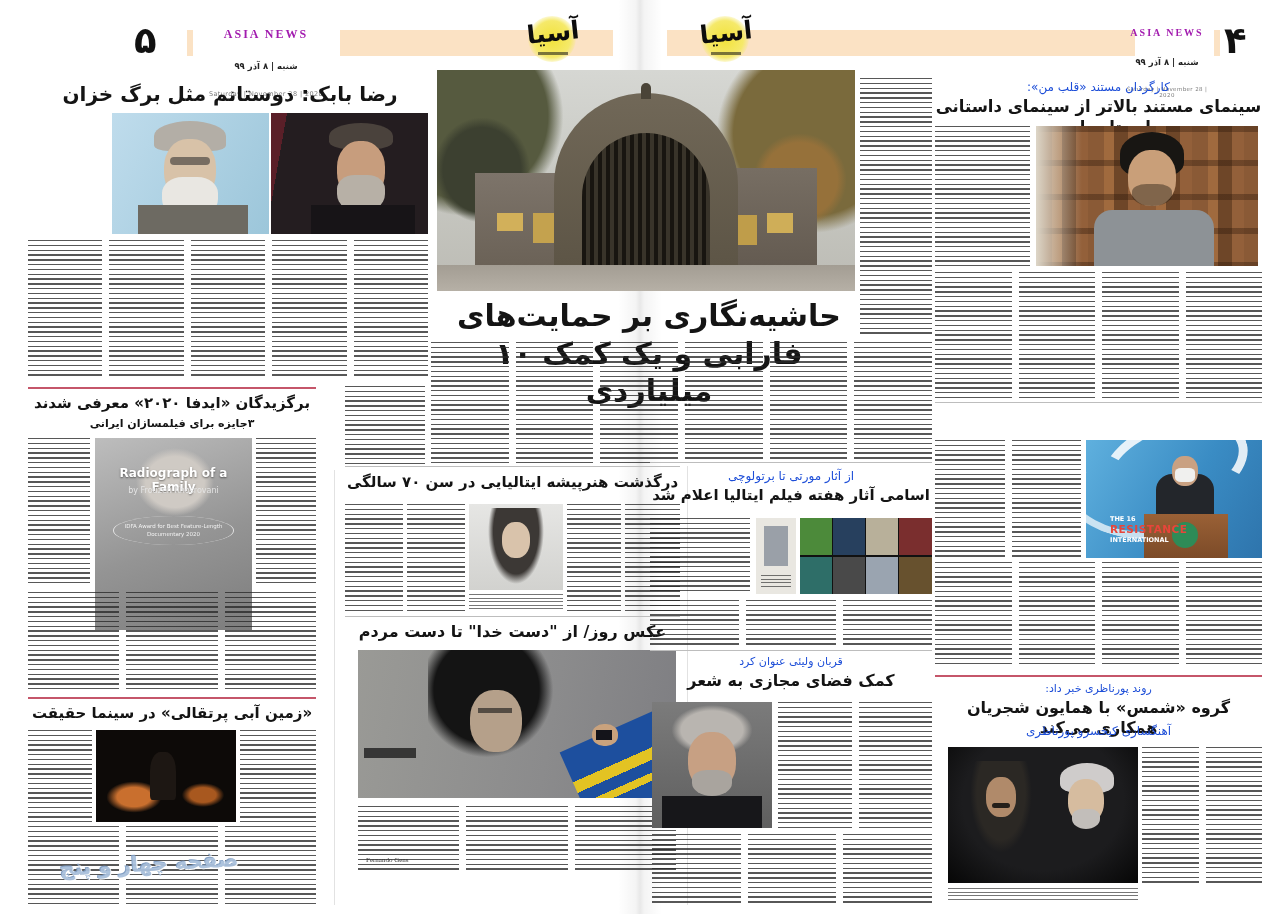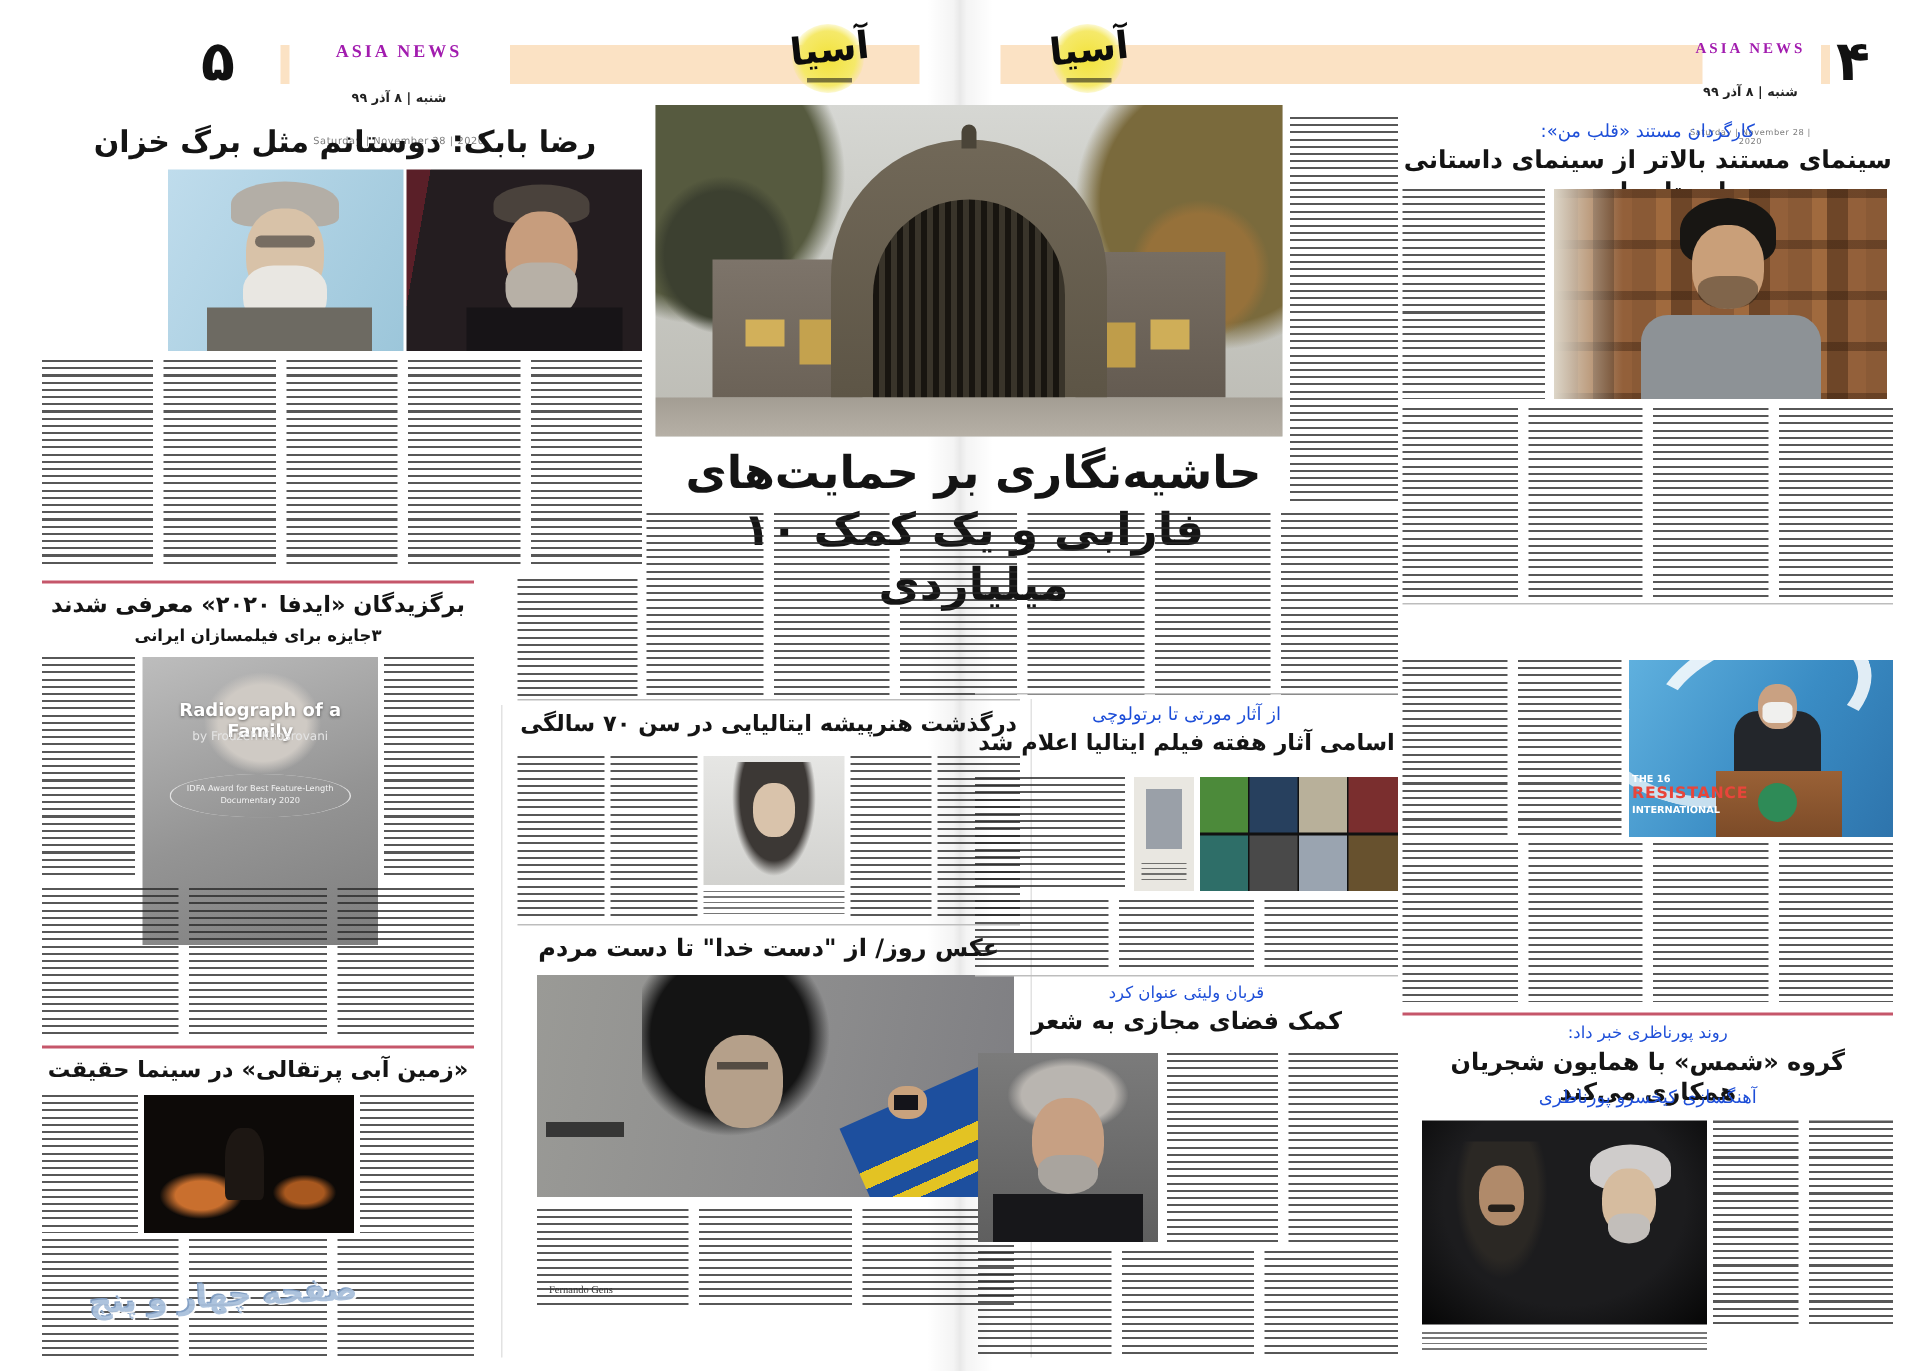--- a/index.html
+++ b/index.html
@@ -224,21 +224,21 @@
 
   <div class="abs rule-gray" style="left:935px;top:402px;width:327px;"></div>
   <div class="ph" style="left:1086px;top:440px;width:176px;height:118px;background:linear-gradient(120deg,#5fb0de 0%,#3a8cc4 55%,#2e74ac 100%);">
     <div class="abs" style="left:14px;top:-20px;width:150px;height:90px;border:9px solid rgba(255,255,255,.85);border-radius:50%;transform:rotate(-18deg);border-bottom-color:transparent;border-left-color:transparent;"></div>
     <div class="abs" style="left:-24px;top:26px;width:120px;height:70px;border:7px solid rgba(255,255,255,.7);border-radius:50%;transform:rotate(16deg);border-top-color:transparent;border-right-color:transparent;"></div>
     <div class="abs" style="left:70px;top:34px;width:58px;height:60px;background:#23262b;border-radius:16px 16px 0 0;"></div>
     <div class="abs" style="left:86px;top:16px;width:26px;height:30px;background:#c9a182;border-radius:45%;"></div>
     <div class="abs" style="left:89px;top:28px;width:20px;height:14px;background:#f0f0ee;border-radius:30%;"></div>
     <div class="abs" style="left:58px;bottom:0;width:84px;height:44px;background:linear-gradient(#9a6136,#7c4b28);"></div>
     <div class="abs" style="left:86px;bottom:10px;width:26px;height:26px;background:#2e8b57;border-radius:50%;"></div>
-    <div class="abs" style="left:2px;bottom:14px;width:80px;text-align:left;line-height:1.25;">
+    <div class="abs" style="left:24px;bottom:14px;width:80px;text-align:left;line-height:1.25;">
       <span style="display:block;color:#fff;font-size:6.5px;font-weight:bold;">THE 16</span>
       <span style="display:block;color:#e8453a;font-size:10.5px;font-weight:bold;letter-spacing:.5px;">RESISTANCE</span>
       <span style="display:block;color:#fff;font-size:6.5px;font-weight:bold;">INTERNATIONAL</span>
     </div>
   </div>
   <div class="cols" style="left:935px;top:440px;width:146px;height:118px;">
     <div class="g"></div>
     <div class="g"></div>
   </div>
   <div class="cols" style="left:935px;top:562px;width:327px;height:106px;">

